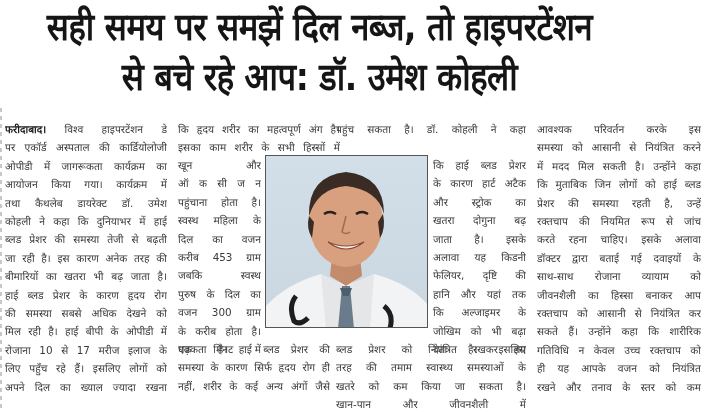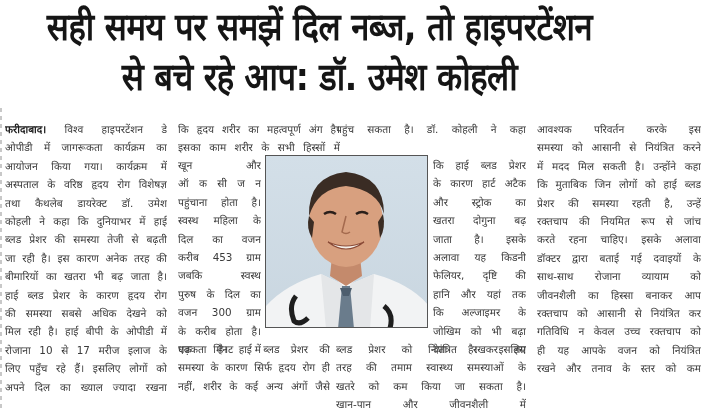--- a/index.html
+++ b/index.html
@@ -47,23 +47,23 @@
 
 <div class="rule-left"></div>
 
 <div class="headline">
   <span class="line l1">सही समय पर समझें दिल नब्ज, तो हाइपरटेंशन</span>
   <span class="line l2">से बचे रहे आप: डॉ. उमेश कोहली</span>
 </div>
 
 <div class="col" id="c1">
   <span class="row"><span class="dateline">फरीदाबाद।</span><span> विश्व हाइपरटेंशन डे</span></span>
+  <span class="row">पर एकॉर्ड अस्पताल की कार्डियोलोजी</span>
   <span class="row">ओपीडी में जागरूकता कार्यक्रम का</span>
   <span class="row">आयोजन किया गया। कार्यक्रम में</span>
-  <span class="row">अस्पताल के वरिष्ठ हृदय रोग विशेषज्ञ</span>
   <span class="row">तथा कैथलेब डायरेक्ट डॉ. उमेश</span>
   <span class="row">कोहली ने कहा कि दुनियाभर में हाई</span>
   <span class="row">ब्लड प्रेशर की समस्या तेजी से बढ़ती</span>
   <span class="row">जा रही है। इस कारण अनेक तरह की</span>
   <span class="row">बीमारियों का खतरा भी बढ़ जाता है।</span>
   <span class="row">हाई ब्लड प्रेशर के कारण हृदय रोग</span>
   <span class="row">की समस्या सबसे अधिक देखने को</span>
   <span class="row">मिल रही है। हाई बीपी के ओपीडी में</span>
   <span class="row">रोजाना 10 से 17 मरीज इलाज के</span>
   <span class="row">लिए पहुँच रहे हैं। इसलिए लोगों को</span>
@@ -122,20 +122,21 @@
   <span class="row">समस्या को आसानी से नियंत्रित करने</span>
   <span class="row">में मदद मिल सकती है। उन्होंने कहा</span>
   <span class="row">कि मुताबिक जिन लोगों को हाई ब्लड</span>
   <span class="row">प्रेशर की समस्या रहती है, उन्हें</span>
   <span class="row">रक्तचाप की नियमित रूप से जांच</span>
   <span class="row">करते रहना चाहिए। इसके अलावा</span>
   <span class="row">डॉक्टर द्वारा बताई गई दवाइयों के</span>
   <span class="row">साथ-साथ रोजाना व्यायाम को</span>
   <span class="row">जीवनशैली का हिस्सा बनाकर आप</span>
   <span class="row">रक्तचाप को आसानी से नियंत्रित कर</span>
+  <span class="row">सकते हैं। उन्होंने कहा कि शारीरिक</span>
   <span class="row">गतिविधि न केवल उच्च रक्तचाप को</span>
   <span class="row">ही यह आपके वजन को नियंत्रित</span>
   <span class="row">रखने और तनाव के स्तर को कम</span>
 
 </div>
 
 <div class="photo" aria-label="portrait of smiling doctor in white coat with stethoscope and tie">
   <svg width="163" height="173" viewBox="0 0 163 173">
     <defs>
       <linearGradient id="bg" x1="0" y1="0" x2="0" y2="1">

